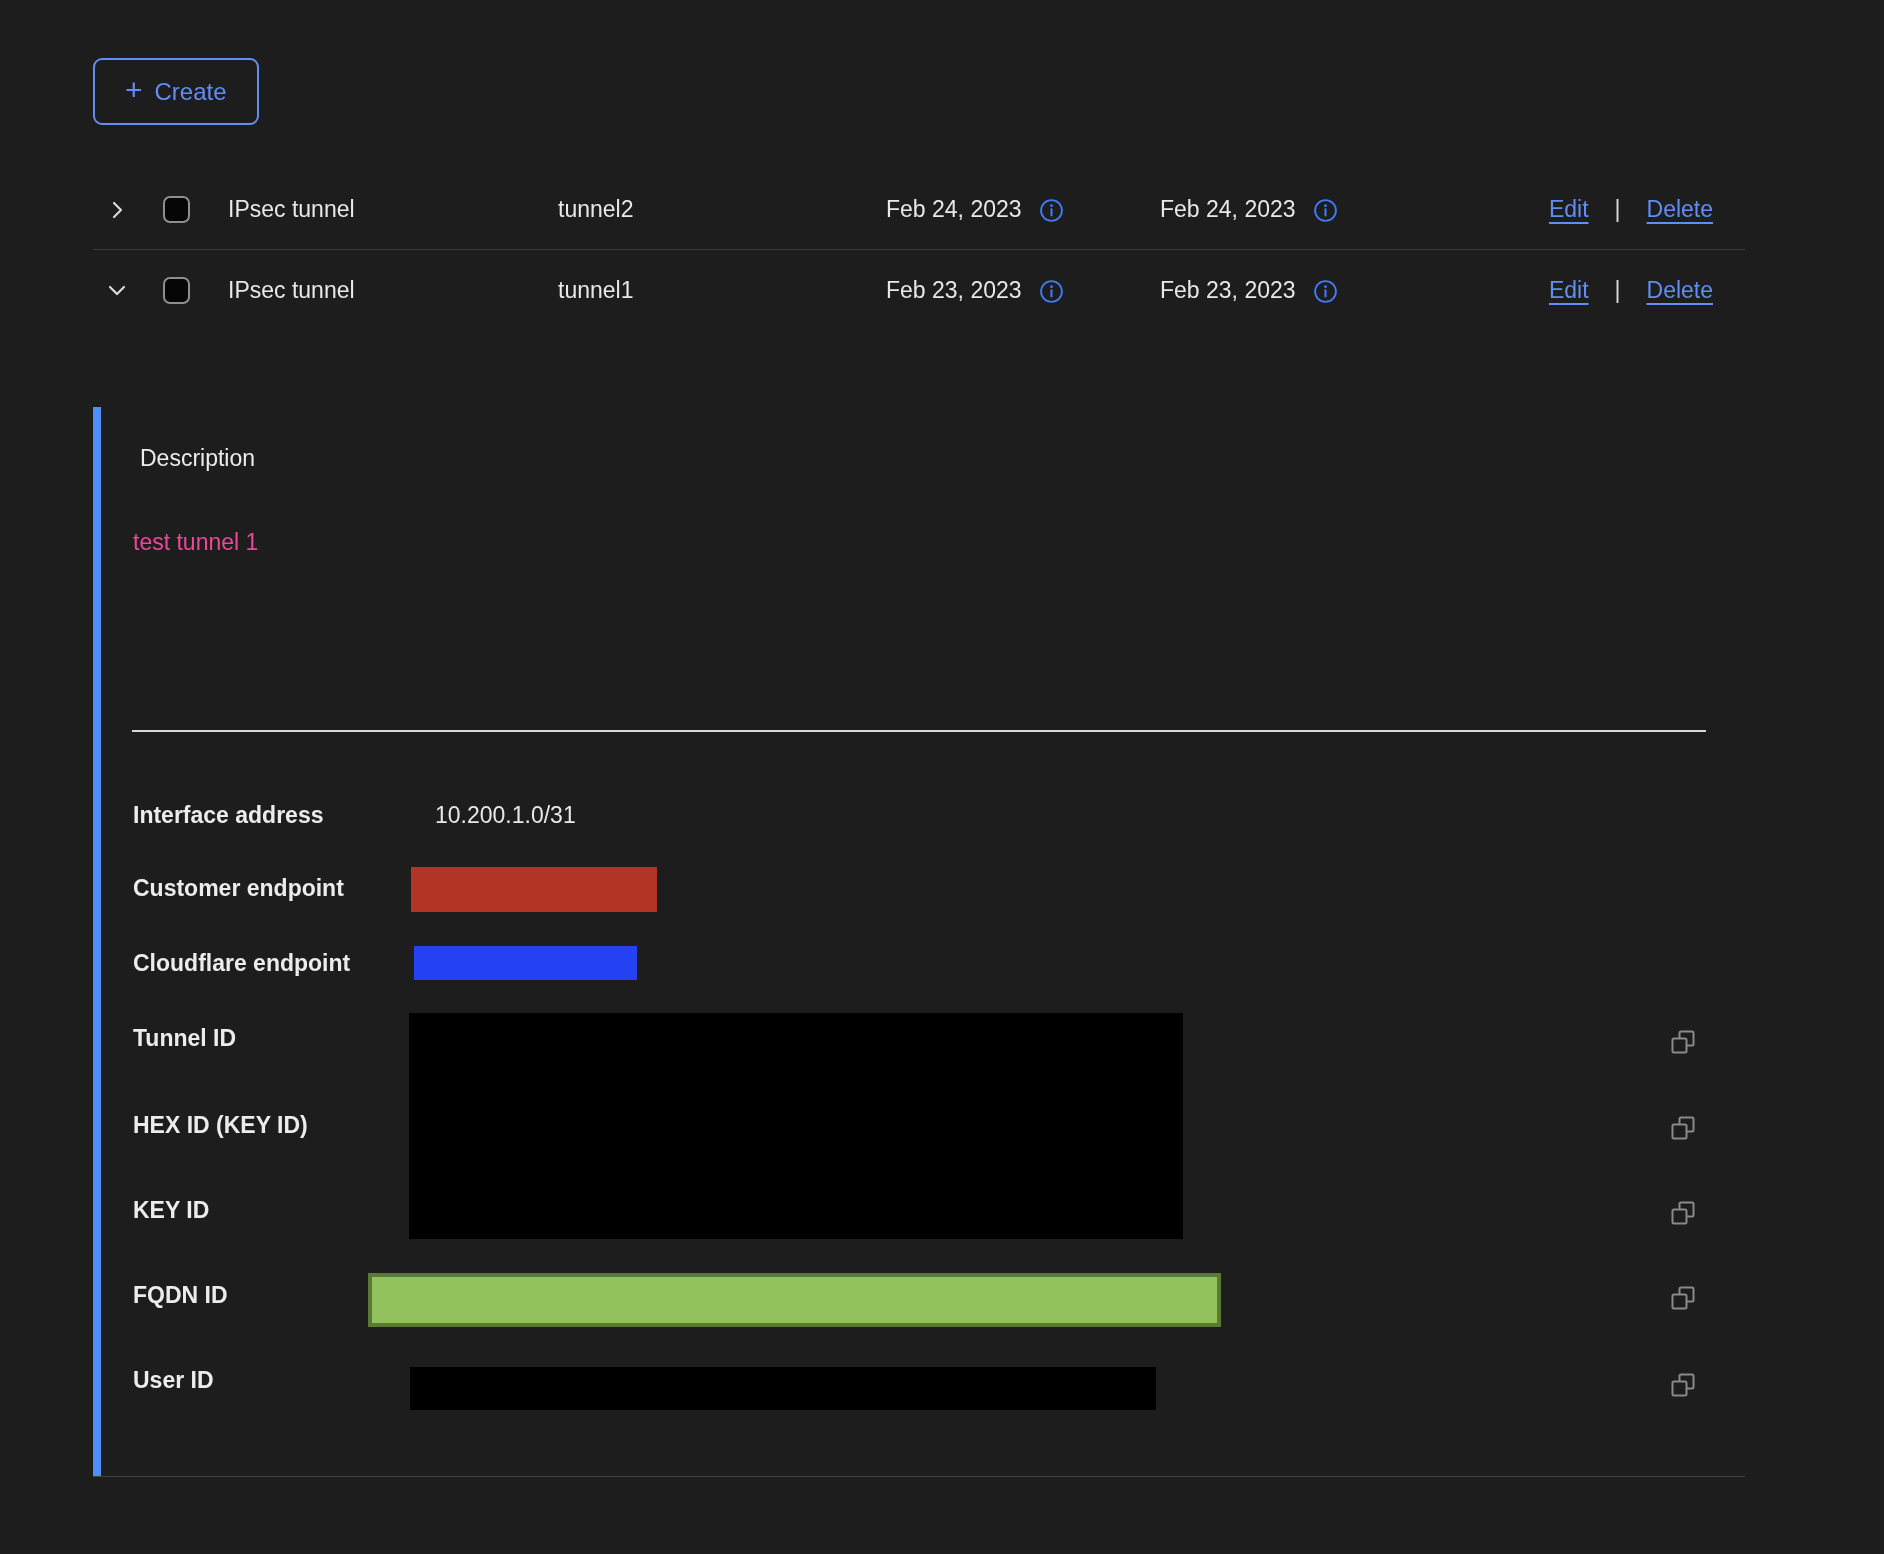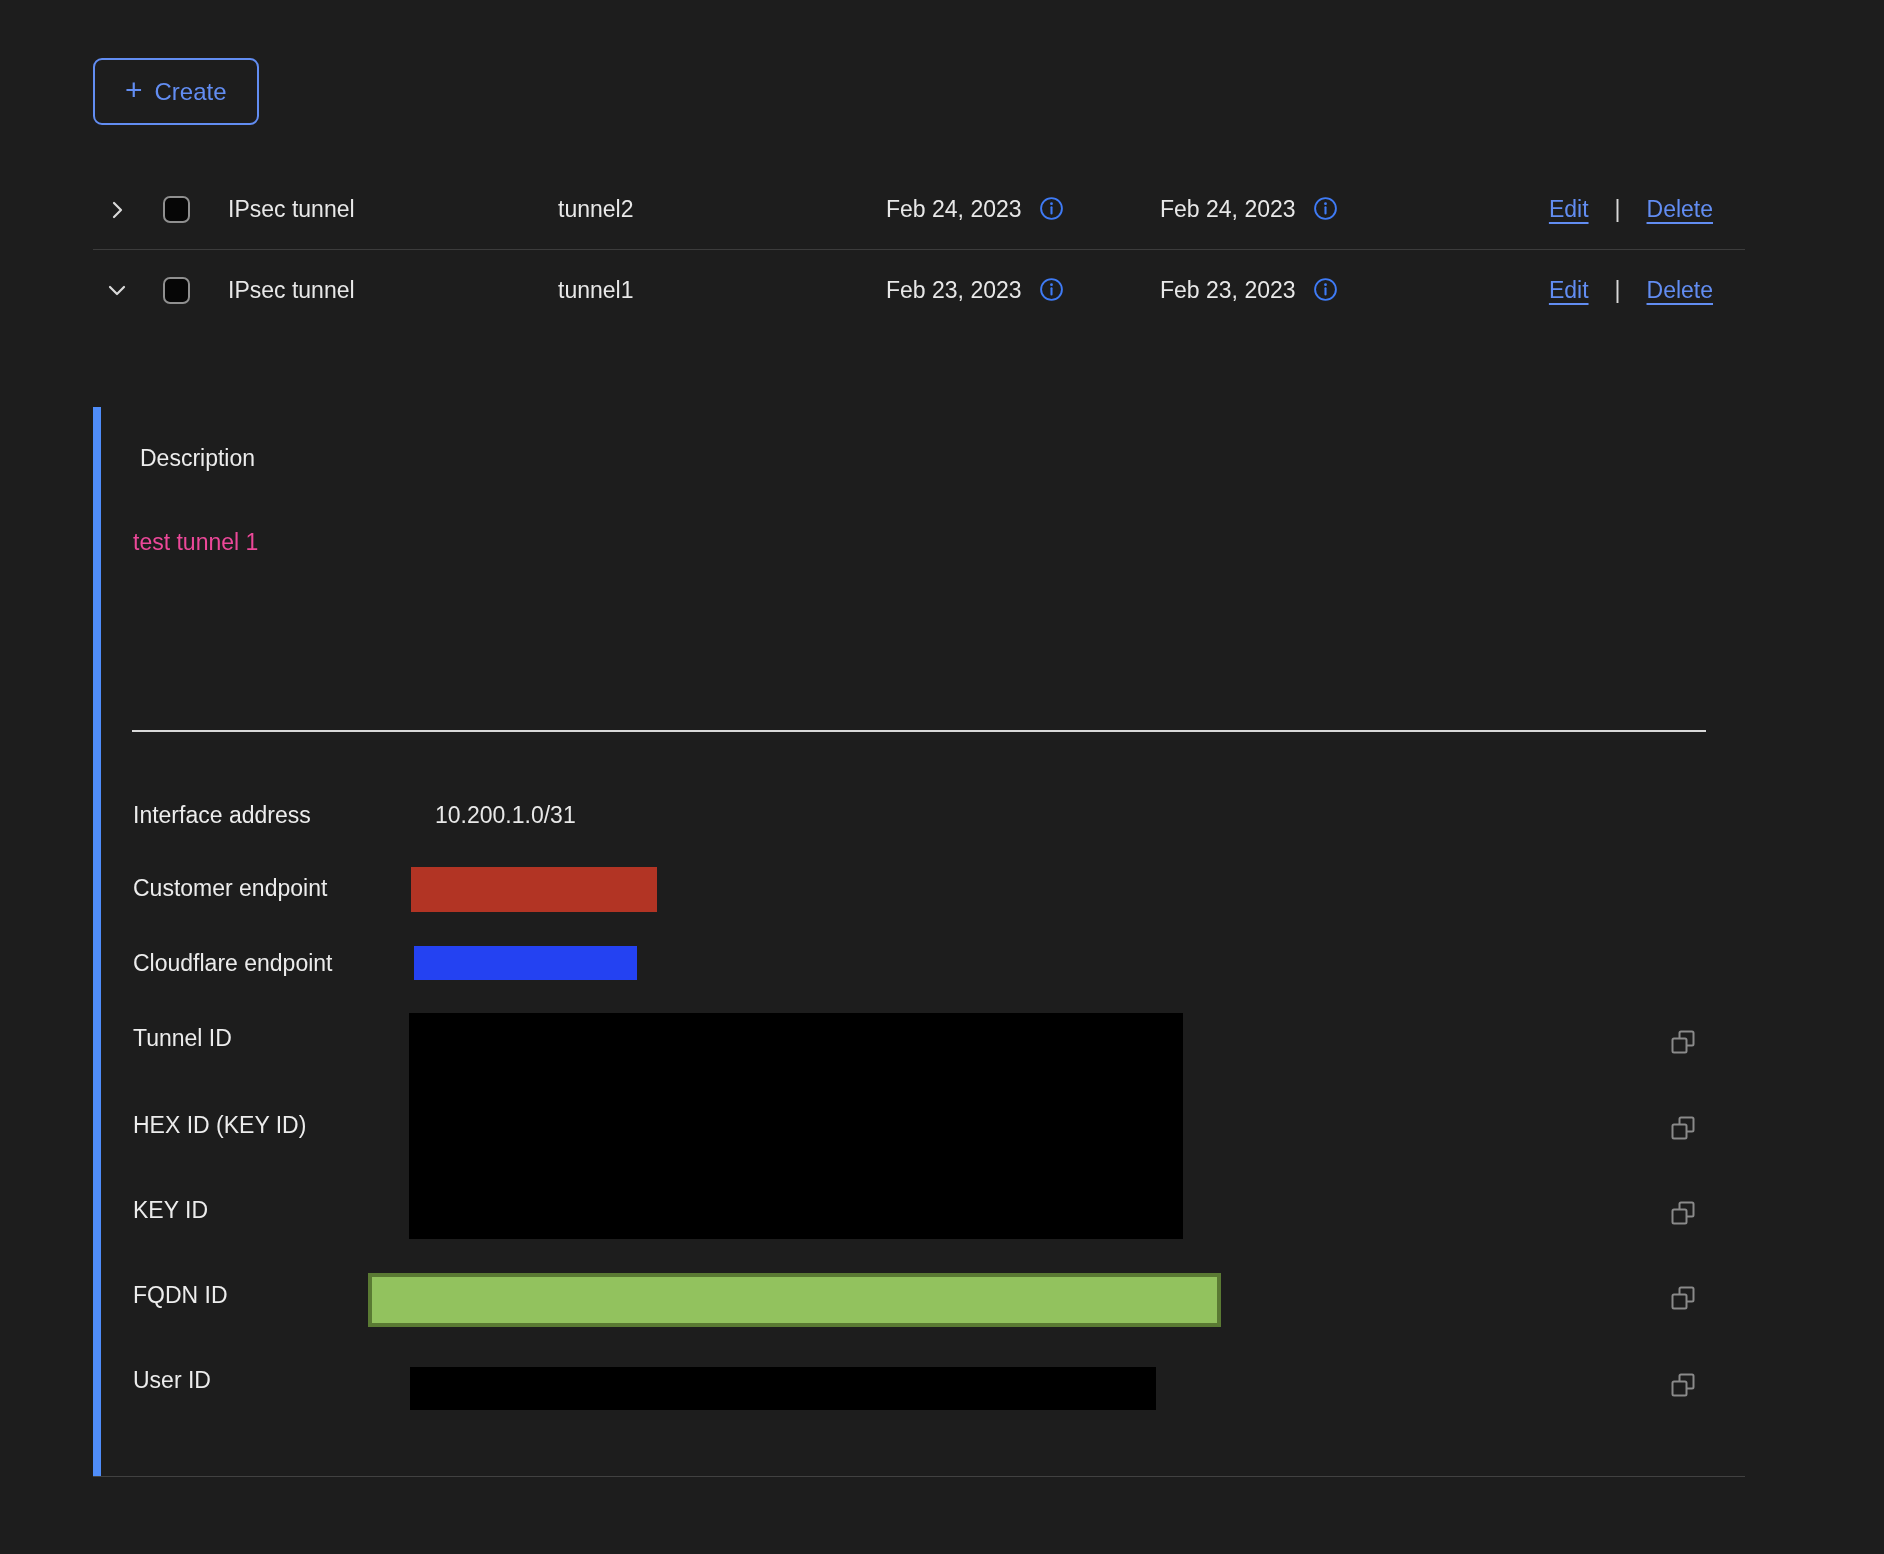--- a/index.html
+++ b/index.html
@@ -33,21 +33,21 @@
   }
   .tbl-header { height: 74px; border-bottom: 1px solid #6f6f6f; font-weight: 700; font-size: 23px; color: #f2f2f2; }
   .tbl-row { height: 80px; font-size: 23px; color: #e8e8e8; }
   .tbl-row.sep { border-bottom: 1px solid #3c3c3c; }
   .chev-cell { padding-left: 12px; display: flex; align-items: center; }
   .cb-cell { display: flex; align-items: center; padding-left: 8px; }
   .checkbox {
     width: 27px; height: 27px; border: 2px solid #8f8f8f; border-radius: 7px;
     background: #060606; cursor: pointer;
   }
-  .date-cell { display: flex; align-items: flex-start; gap: 17px; }
+  .date-cell { display: flex; align-items: flex-end; gap: 17px; }
   .actions-cell { display: flex; align-items: center; justify-content: flex-end; gap: 26px; padding-right: 32px; }
   .link { color: #628df2; text-decoration: underline; text-underline-offset: 5px; cursor: pointer; font-size: 23px; }
   .pipe { color: #d8d8d8; }
 
   
   .panel {
     position: absolute; left: 93px; top: 404px; width: 1652px; height: 1073px;
     border-bottom: 1px solid #414141;
   }
   .accent-bar { position: absolute; left: 0; top: 3px; bottom: 0; width: 8px; background: #4f8df9; }
@@ -56,21 +56,21 @@
   .desc-value { left: 40px; top: 124px; color: #ec4899; }
   .health-btn {
     position: absolute; left: 40px; top: 193px; width: 316px; height: 64px;
     display: flex; align-items: center; justify-content: center;
     background: transparent; border: 2px solid #628df2; border-radius: 9px;
     color: #628df2; font-size: 23px; cursor: pointer;
     font-family: "Liberation Sans", sans-serif;
   }
   .divider { position: absolute; left: 39px; top: 326px; width: 1574px; height: 2px; background: #d9d9d9; }
 
-  .f-label { left: 40px; color: #ececec; }
+  .f-label { left: 40px; color: #ececec; font-weight: bold; }
   .f-value { color: #e8e8e8; }
   .redact { position: absolute; }
 
   .copy-btn { position: absolute; left: 1576px; width: 28px; height: 28px; cursor: pointer; background: none; border: none; padding: 0; }
 
   svg { display: block; }
 </style>
 </head>
 <body>
 

